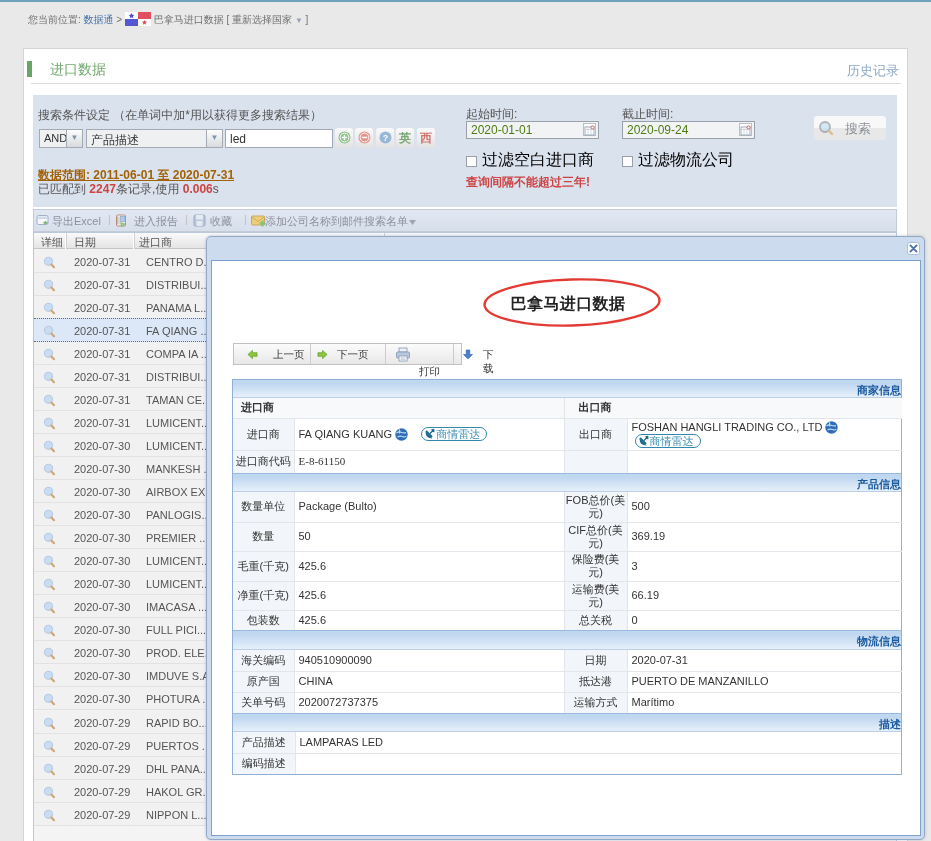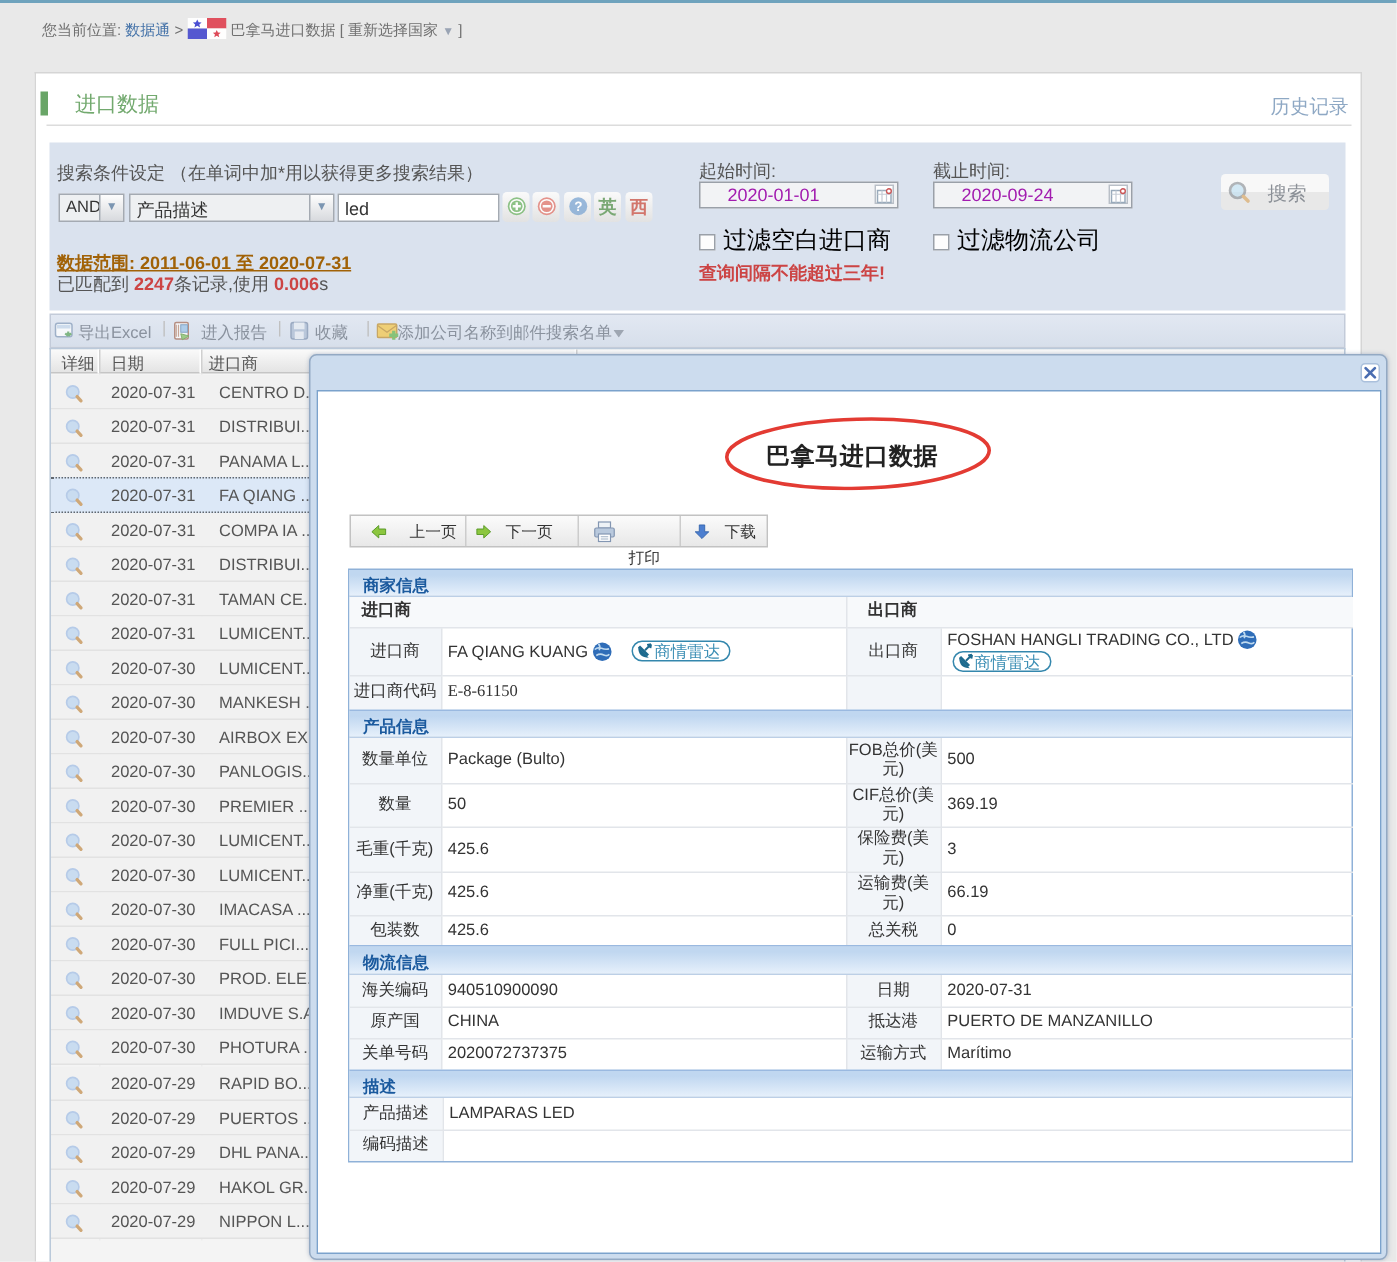--- a/index.html
+++ b/index.html
@@ -20,21 +20,21 @@
 .sel .ar { position:absolute; right:0; top:0; width:16px; height:17px; background:linear-gradient(#fdfdfd,#d8dade); border-left:1px solid #a4aab2; color:#7c96b2; text-align:center; line-height:16px; font-size:8px; }
 .sel .tx { position:absolute; left:4px; top:2px; }
 #inp-led { position:absolute; left:192px; top:34px; width:108px; height:19px; background:#fff; border:1px solid #a4aab2; font-size:12px; color:#333; padding:2px 4px; }
 .sqbtn { position:absolute; top:33px; width:18px; height:20px; border-radius:3px; background:linear-gradient(#fafafa,#e2e2e2); text-align:center; }
 .sqbtn svg { margin-top:3px; opacity:0.85; }
 .cbtn { font-size:12px; font-weight:bold; line-height:20px; }
 #drange { position:absolute; left:5px; top:72px; font-size:12px; font-weight:bold; color:#a16207;text-decoration:underline; }
 #match { position:absolute; left:5px; top:86px; font-size:12px; color:#555; }
 #match b { color:#cc4444; }
 .dlabel { position:absolute; top:11px; font-size:12px; color:#555; }
-.dinput { position:absolute; top:26px; width:133px; height:18px; background:#f2f3f5; border:1px solid #9aa0a8; color:#a21caf; font-size:12px; line-height:16px; padding-left:18px; }
+.dinput { position:absolute; top:26px; width:133px; height:18px; background:#f2f3f5; border:1px solid #9aa0a8; color:#4d7c0f; font-size:12px; line-height:16px; padding-left:4px; }
 .calic { position:absolute; right:2px; top:1px; width:13px; height:13px; background:#fff; border:1px solid #b9bfc7; }
 .chk { position:absolute; top:55px; font-size:16px; color:#000000; }
 .chk .box { display:inline-block; width:11px; height:11px; background:#fdfdfd; border:1px solid #9aa0a8; vertical-align:-2px; margin-right:5px; }
 #warn3 { position:absolute; left:433px; top:79px; font-size:12px; font-weight:bold; color:#cc4444; }
 #btn-search { position:absolute; left:781px; top:21px; width:72px; height:24px; border-radius:3px; background:linear-gradient(#f8f8f8 50%,#e8e8e8 50%); color:#8b9097; font-size:13px; }
 #btn-search span { position:absolute; left:31px; top:4px; }
 #toolbar { position:absolute; left:9px; top:160px; width:864px; height:23px; background:linear-gradient(#e2e8f2,#d7dfeb); border:1px solid #c3cbd9; font-size:11px; color:#8a929e; }
 .titem { position:absolute; top:4px; white-space:nowrap; }
 #toolbar svg { opacity:0.75; }
 .tsep { position:absolute; top:3px; color:#c0c0c0; }
@@ -47,25 +47,25 @@
 .grow .dt { position:absolute; left:40px; top:6px; }
 .grow .im { position:absolute; left:112px; top:6px; }
 .grow.selrow { background:#dce8f7; border-top:1px dotted #61676e; border-bottom:1px dotted #61676e; height:24px; margin-top:-1px; }
 .vline { position:absolute; top:16px; width:1px; height:578px; background:#ececec; }
 
 #modal { position:absolute; left:206px; top:236px; width:719px; height:604px; background:#ccdcee; border:1px solid #93a9c3; border-radius:5px; box-shadow:0 0 3px rgba(120,140,170,.5); }
 #mclose { position:absolute; right:4px; top:5px; width:13px; height:13px; background:#fff; border:1px solid #aac0dc; border-radius:3px; }
 #mbody { position:absolute; left:4px; top:23px; width:710px; height:576px; background:#fff; border:1px solid #7ba2cc; }
 #mtitle { position:absolute; left:2px; top:33px; width:100%; text-align:center; font-size:16px; font-weight:bold; color:#222; letter-spacing:0.4px; }
 #mellipse { position:absolute; left:271px; top:17px; }
-#mbtns { position:absolute; left:21px; top:82px; width:279px; height:22px; background:linear-gradient(#fbfbfb,#e8e8e8); border:1px solid #c2c2c2; font-size:10.5px; color:#333; }
+#mbtns { position:absolute; left:21px; top:82px; width:229px; height:22px; background:linear-gradient(#fbfbfb,#e8e8e8); border:1px solid #c2c2c2; font-size:10.5px; color:#333; }
 .mbseg { position:absolute; top:4px; }
 .mbsep { position:absolute; top:0; width:1px; height:20px; background:#ccc; }
 #dtable { position:absolute; left:20px; top:118px; width:670px; border:1px solid #8fb1d8; background:#fff; font-size:11px; color:#333; }
-.sechead { height:18px; background:linear-gradient(#c0d7f0 20%,#e6f0fb); border-bottom:1px solid #bccfe6; color:#1b5a9e; font-weight:bold; padding:3px 0 0 9px; font-size:11px; }
+.sechead { height:18px; background:linear-gradient(#c0d7f0 20%,#e6f0fb); border-bottom:1px solid #bccfe6; color:#1b5a9e; font-weight:bold; padding:3px 0 0 9px; font-size:11px;text-align:right; }
 .sechead.bt { border-top:1px solid #9ab9e0; height:19px; }
 table.dsec { width:100%; border-collapse:collapse; table-layout:fixed; }
 table.dsec td { border:1px solid #e2e5ea; padding:1px 4px; vertical-align:middle; font-size:11px; line-height:13px; }
 table.dsec td.lb { background:#f2f5f9; text-align:center; padding:1px 1px; }
 table.dsec tr td:first-child { border-left:none; }
 table.dsec tr td:last-child { border-right:none; }
 table.dsec tr:first-child td { border-top:none; }
 table.dsec tr:last-child td { border-bottom:none; }
 .pill { display:inline-block; height:14px; border:1px solid #3487ad; border-radius:7px; color:#3d8fb5; font-size:11px; line-height:13px; padding:0 6px 0 2px; white-space:nowrap; }
 .globe { vertical-align:-3px; }

